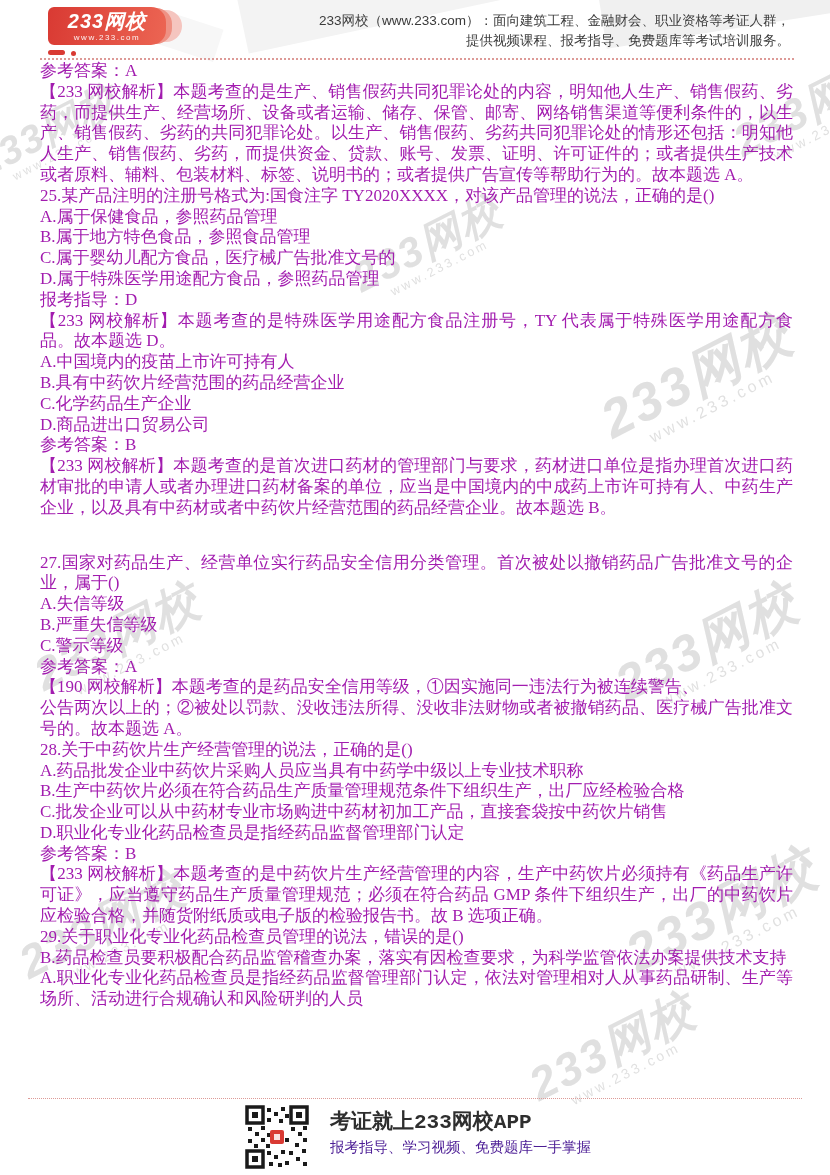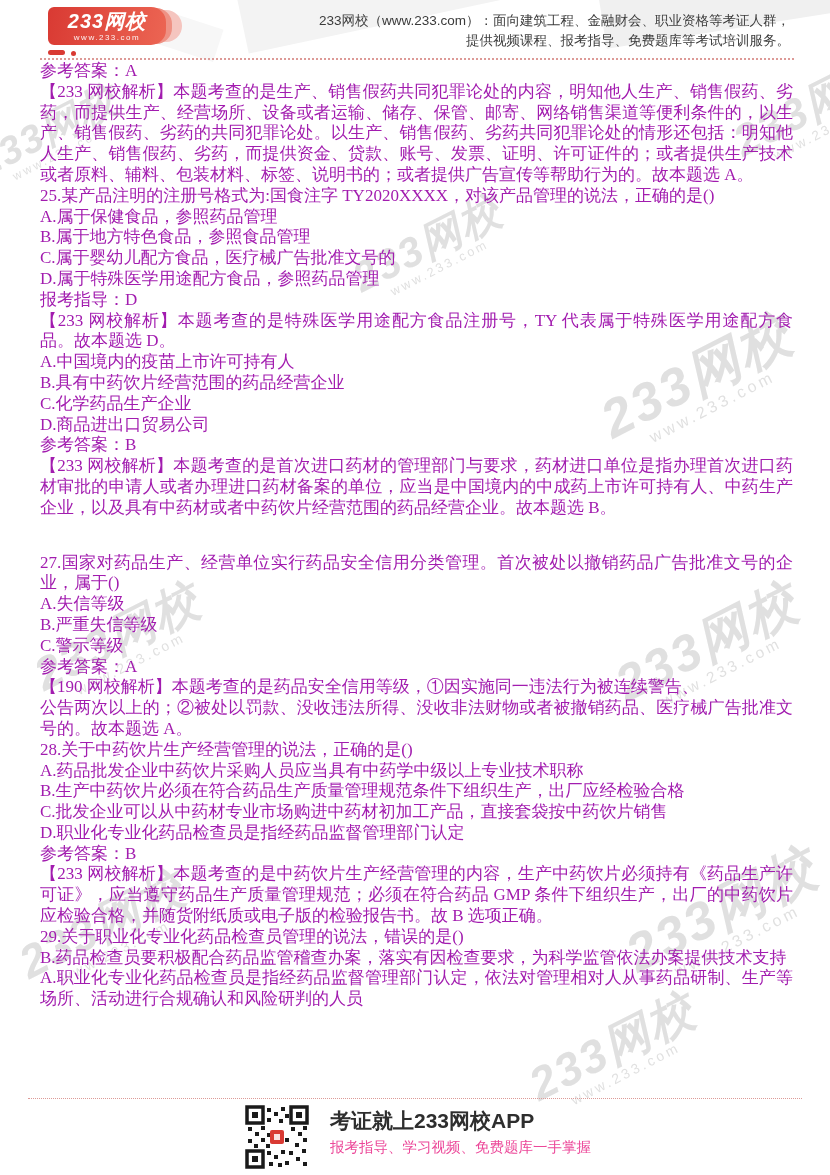--- a/index.html
+++ b/index.html
@@ -56,27 +56,27 @@
     text-align:justify;
   }
   .para { margin:0; white-space:pre-wrap; word-break:break-all; }
   .para.spacer { height:34px; }
 
   
   .footer { position:absolute; left:0; top:1100px; width:830px; height:75px; z-index:2; }
   .qr { position:absolute; left:245px; top:5px; width:64px; height:64px; }
   .footer-title {
     position:absolute; left:330px; top:7px;
-    font-family:Liberation Sans, sans-serif;
+    font-family:Liberation Mono, monospace;
     font-weight:bold; font-size:21px; color:#2e2e2e;
   }
   .footer-sub {
     position:absolute; left:330px; top:38px;
     font-family:"Liberation Sans","DejaVu Sans",sans-serif;
-    font-size:14.5px; color:#ec4899;
+    font-size:14.5px; color:#4c1d95;
   }
 </style>
 </head>
 <body>
 
 <div class="wm-layer">
     <div class="watermark" style="left: -60px; top: 105px; color: rgb(217, 217, 217); transform: rotate(-27deg) scale(0.85);">
       <div class="wm-big">233网校</div>
       <div class="wm-sub">www.233.com</div>
     </div>

